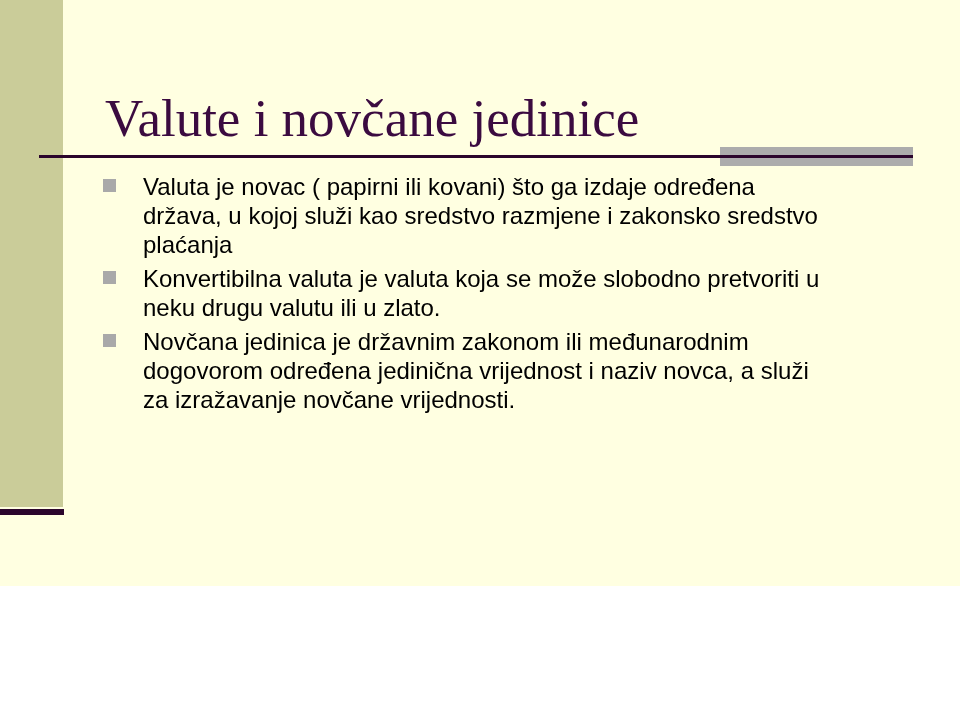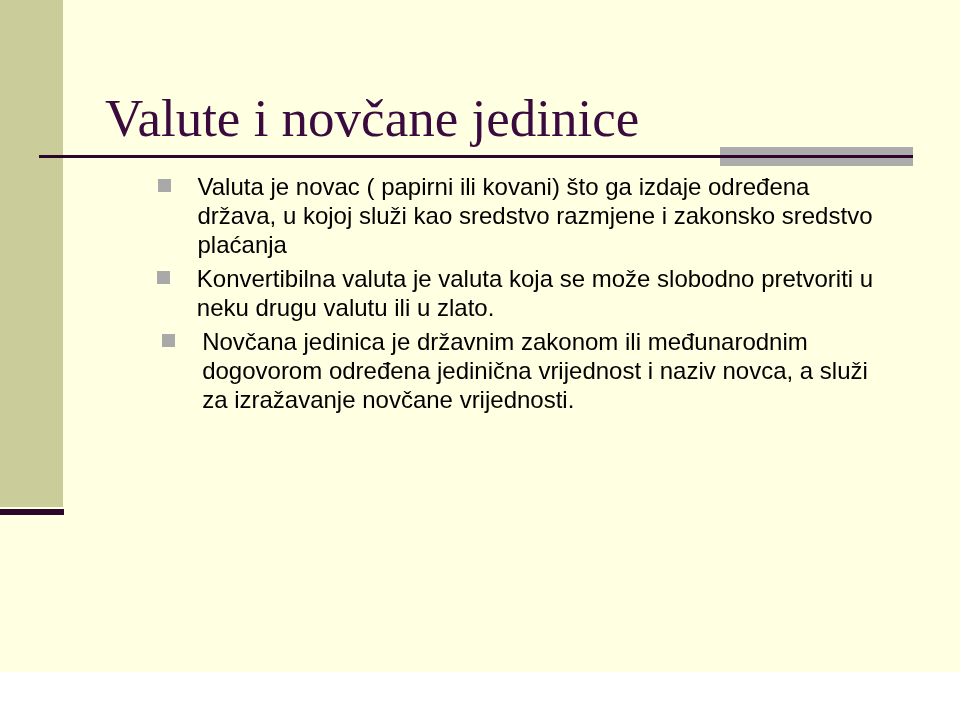--- a/index.html
+++ b/index.html
@@ -2,21 +2,21 @@
 <html><head>
 <meta charset="utf-8">
 <style>
   html, body {
     margin: 0;
     padding: 0;
   }
   .slide {
     position: relative;
     width: 960px;
-    height: 672px;
+    height: 586px;
     background: #FFFFE1;
     overflow: hidden;
     font-family: "Liberation Sans", sans-serif;
   }
   .sidebar {
     position: absolute;
     left: 0;
     top: 0;
     width: 63px;
     height: 507px;
@@ -63,21 +63,20 @@
   .bullet-list {
     position: absolute;
     left: 103px;
     top: 172px;
     width: 824px;
   }
   .bullet-item {
     display: flex;
     align-items: flex-start;
     margin-bottom: 5px;
-    justify-content: center;
   }
   .bullet-square {
     flex: 0 0 13px;
     width: 13px;
     height: 13px;
     margin-top: 7px;
     background: #A9A9A9;
   }
   .bullet-text {
     margin-left: 27px;

